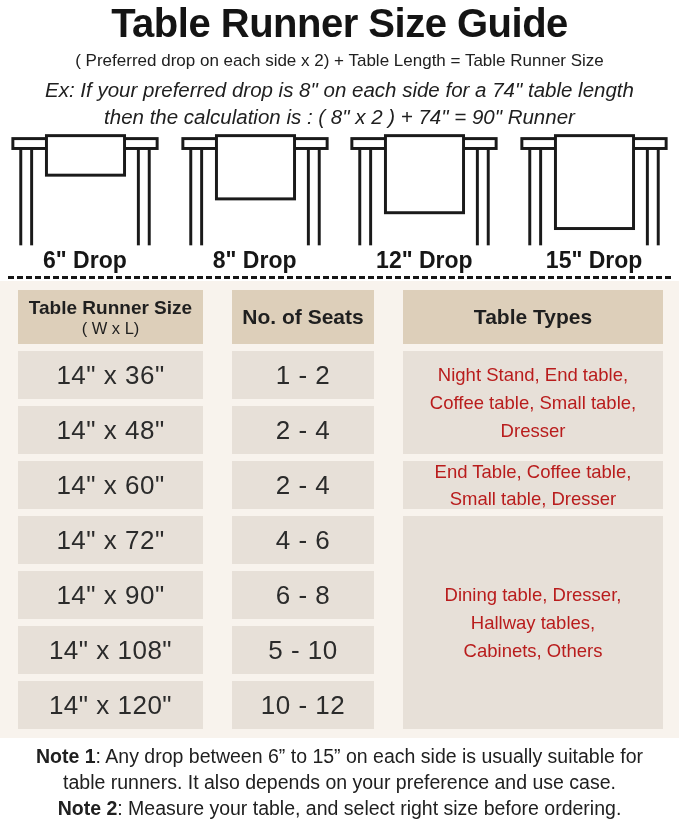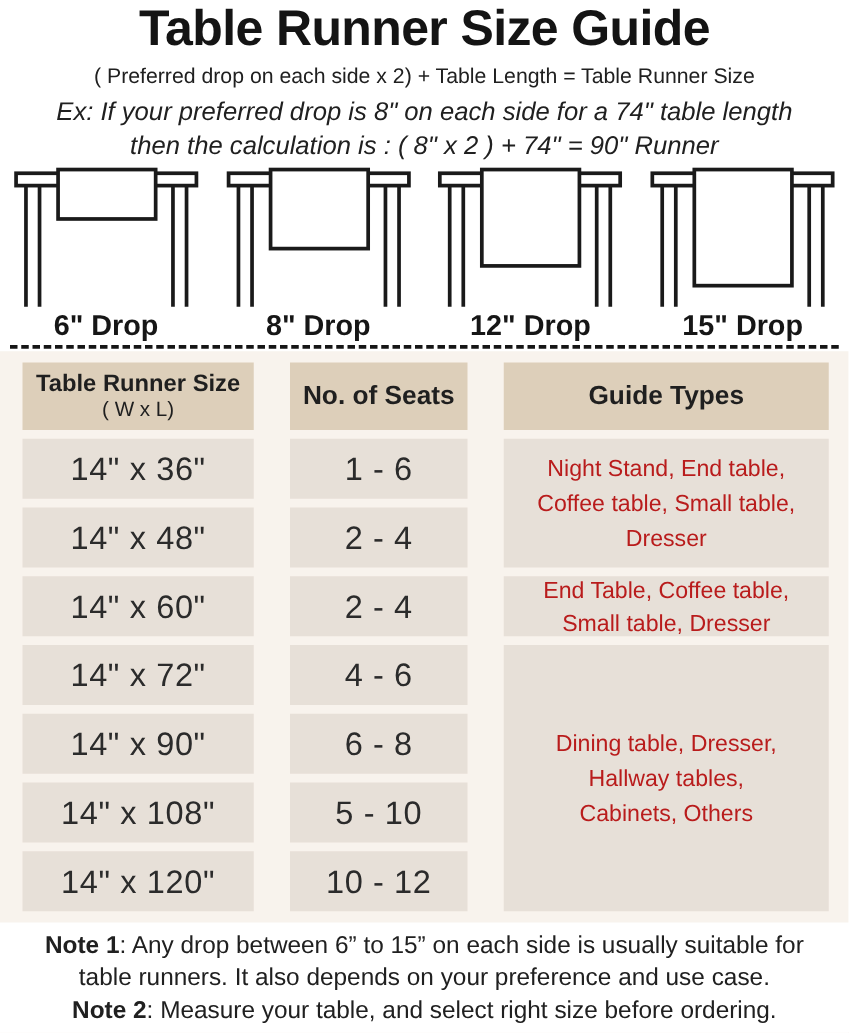--- a/index.html
+++ b/index.html
@@ -118,24 +118,24 @@
   <div class="dashed-sep"></div>
 
   <div class="table-section">
     <div class="size-grid">
 
       <div class="cell hdr">
         <span class="h-main">Table Runner Size</span>
         <span class="h-sub">( W x L)</span>
       </div>
       <div class="cell hdr one-line">No. of Seats</div>
-      <div class="cell hdr one-line">Guide Types</div>
+      <div class="cell hdr one-line">Table Types</div>
 
       <div class="cell val">14" x 36"</div>
-      <div class="cell val">1 - 6</div>
+      <div class="cell val">1 - 2</div>
       <div class="cell type type-a">
         <span>Night Stand, End table, Coffee table, Small table, Dresser</span>
       </div>
 
       <div class="cell val">14" x 48"</div>
       <div class="cell val">2 - 4</div>
 
       <div class="cell val">14" x 60"</div>
       <div class="cell val">2 - 4</div>
       <div class="cell type type-b">

